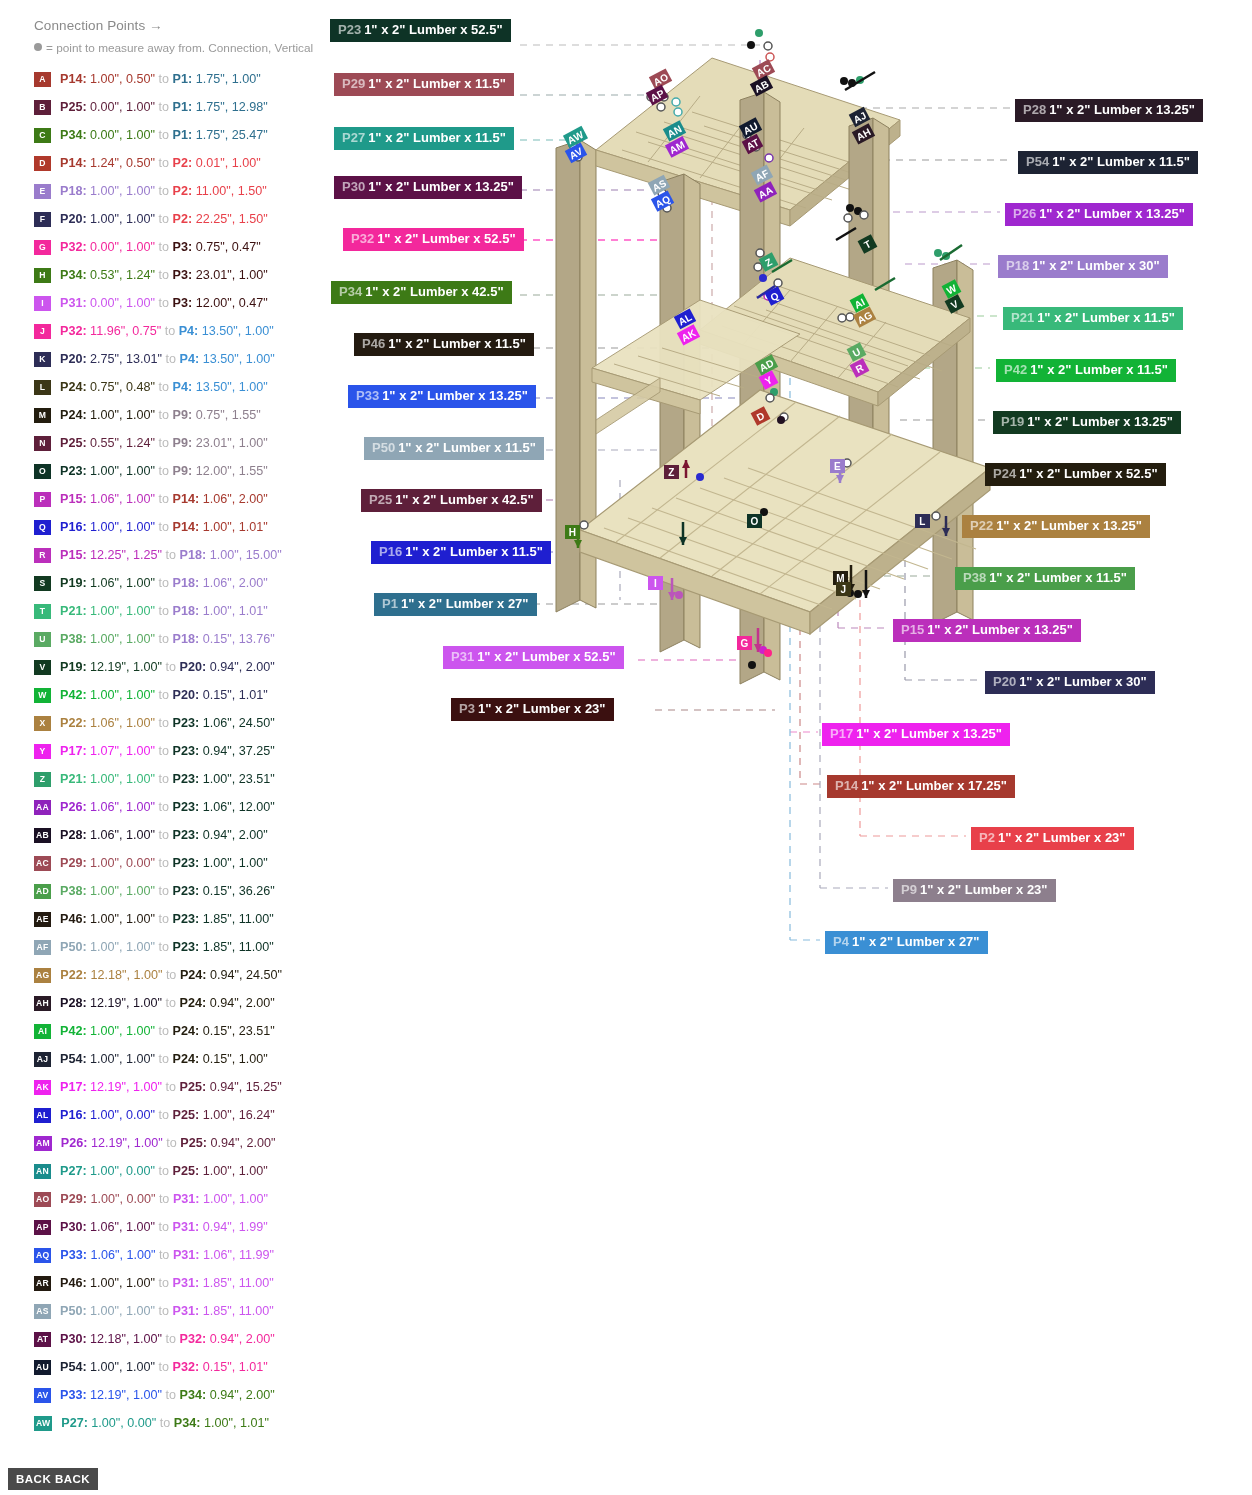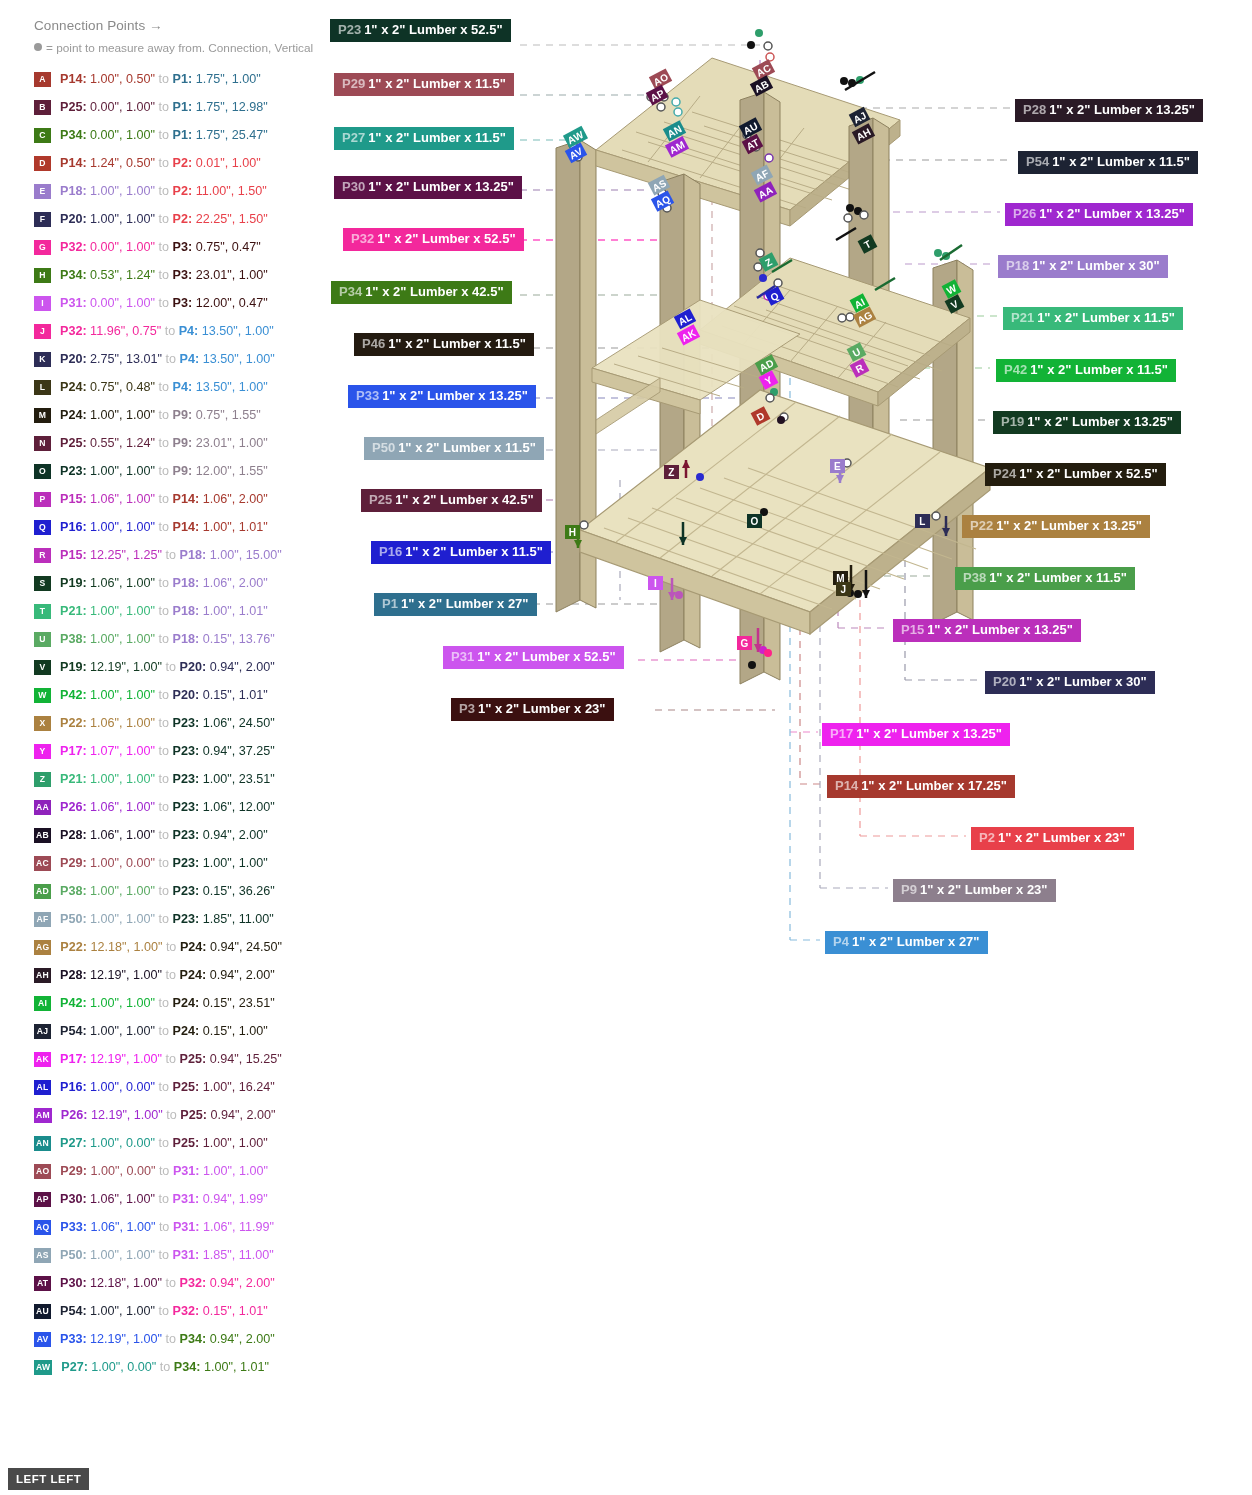--- a/index.html
+++ b/index.html
@@ -420,20 +420,24 @@
         </div>
         <div class="cp-row">
           <span class="cp-badge" style="background: rgb(157, 74, 85);">AC</span>
           <span class="cp-text"><b style="color:#9d4a55">P29:</b> <span style="color:#9d4a55">1.00", 0.00"</span> <span class="cp-to">to</span> <b style="color:#0e3326">P23:</b> <span style="color:#0e3326">1.00", 1.00"</span></span>
         </div>
         <div class="cp-row">
           <span class="cp-badge" style="background: rgb(74, 158, 74);">AD</span>
           <span class="cp-text"><b style="color:#5aaa63">P38:</b> <span style="color:#5aaa63">1.00", 1.00"</span> <span class="cp-to">to</span> <b style="color:#0e3326">P23:</b> <span style="color:#0e3326">0.15", 36.26"</span></span>
         </div>
         <div class="cp-row">
+          <span class="cp-badge" style="background: rgb(35, 26, 16);">AE</span>
+          <span class="cp-text"><b style="color:#231a10">P46:</b> <span style="color:#231a10">1.00", 1.00"</span> <span class="cp-to">to</span> <b style="color:#0e3326">P23:</b> <span style="color:#0e3326">1.85", 11.00"</span></span>
+        </div>
+        <div class="cp-row">
           <span class="cp-badge" style="background: rgb(143, 166, 181);">AF</span>
           <span class="cp-text"><b style="color:#8fa6b5">P50:</b> <span style="color:#8fa6b5">1.00", 1.00"</span> <span class="cp-to">to</span> <b style="color:#0e3326">P23:</b> <span style="color:#0e3326">1.85", 11.00"</span></span>
         </div>
         <div class="cp-row">
           <span class="cp-badge" style="background: rgb(171, 129, 64);">AG</span>
           <span class="cp-text"><b style="color:#ab8140">P22:</b> <span style="color:#ab8140">12.18", 1.00"</span> <span class="cp-to">to</span> <b style="color:#231d0e">P24:</b> <span style="color:#231d0e">0.94", 24.50"</span></span>
         </div>
         <div class="cp-row">
           <span class="cp-badge" style="background: rgb(42, 26, 38);">AH</span>
           <span class="cp-text"><b style="color:#1a1024">P28:</b> <span style="color:#1a1024">12.19", 1.00"</span> <span class="cp-to">to</span> <b style="color:#231d0e">P24:</b> <span style="color:#231d0e">0.94", 2.00"</span></span>
@@ -468,20 +472,24 @@
         </div>
         <div class="cp-row">
           <span class="cp-badge" style="background: rgb(92, 17, 71);">AP</span>
           <span class="cp-text"><b style="color:#5c1147">P30:</b> <span style="color:#5c1147">1.06", 1.00"</span> <span class="cp-to">to</span> <b style="color:#cc55ee">P31:</b> <span style="color:#cc55ee">0.94", 1.99"</span></span>
         </div>
         <div class="cp-row">
           <span class="cp-badge" style="background: rgb(42, 84, 234);">AQ</span>
           <span class="cp-text"><b style="color:#2a54ea">P33:</b> <span style="color:#2a54ea">1.06", 1.00"</span> <span class="cp-to">to</span> <b style="color:#cc55ee">P31:</b> <span style="color:#cc55ee">1.06", 11.99"</span></span>
         </div>
         <div class="cp-row">
+          <span class="cp-badge" style="background: rgb(35, 26, 16);">AR</span>
+          <span class="cp-text"><b style="color:#231a10">P46:</b> <span style="color:#231a10">1.00", 1.00"</span> <span class="cp-to">to</span> <b style="color:#cc55ee">P31:</b> <span style="color:#cc55ee">1.85", 11.00"</span></span>
+        </div>
+        <div class="cp-row">
           <span class="cp-badge" style="background: rgb(143, 166, 181);">AS</span>
           <span class="cp-text"><b style="color:#8fa6b5">P50:</b> <span style="color:#8fa6b5">1.00", 1.00"</span> <span class="cp-to">to</span> <b style="color:#cc55ee">P31:</b> <span style="color:#cc55ee">1.85", 11.00"</span></span>
         </div>
         <div class="cp-row">
           <span class="cp-badge" style="background: rgb(92, 17, 71);">AT</span>
           <span class="cp-text"><b style="color:#5c1147">P30:</b> <span style="color:#5c1147">12.18", 1.00"</span> <span class="cp-to">to</span> <b style="color:#f3289c">P32:</b> <span style="color:#f3289c">0.94", 2.00"</span></span>
         </div>
         <div class="cp-row">
           <span class="cp-badge" style="background: rgb(17, 26, 46);">AU</span>
           <span class="cp-text"><b style="color:#1d2333">P54:</b> <span style="color:#1d2333">1.00", 1.00"</span> <span class="cp-to">to</span> <b style="color:#f3289c">P32:</b> <span style="color:#f3289c">0.15", 1.01"</span></span>
@@ -490,21 +498,21 @@
           <span class="cp-badge" style="background: rgb(42, 84, 234);">AV</span>
           <span class="cp-text"><b style="color:#2a54ea">P33:</b> <span style="color:#2a54ea">12.19", 1.00"</span> <span class="cp-to">to</span> <b style="color:#3d7a16">P34:</b> <span style="color:#3d7a16">0.94", 2.00"</span></span>
         </div>
         <div class="cp-row">
           <span class="cp-badge" style="background: rgb(31, 154, 138);">AW</span>
           <span class="cp-text"><b style="color:#1f9a8a">P27:</b> <span style="color:#1f9a8a">1.00", 0.00"</span> <span class="cp-to">to</span> <b style="color:#3d7a16">P34:</b> <span style="color:#3d7a16">1.00", 1.01"</span></span>
         </div>
       </div>
   </div>
 
-  <div id="view-tag">LEFT LEFT</div>
+  <div id="view-tag">BACK BACK</div>
 
   <div id="labels-layer">
       <div class="plabel" style="background: rgb(14, 51, 38); left: 330px; top: 19px;"><span class="pid">P23</span><span>1" x 2" Lumber x 52.5"</span></div>
       <div class="plabel" style="background: rgb(157, 74, 85); left: 334px; top: 73px;"><span class="pid">P29</span><span>1" x 2" Lumber x 11.5"</span></div>
       <div class="plabel" style="background: rgb(31, 154, 138); left: 334px; top: 127px;"><span class="pid">P27</span><span>1" x 2" Lumber x 11.5"</span></div>
       <div class="plabel" style="background: rgb(92, 17, 71); left: 334px; top: 176px;"><span class="pid">P30</span><span>1" x 2" Lumber x 13.25"</span></div>
       <div class="plabel" style="background: rgb(243, 40, 156); left: 343px; top: 228px;"><span class="pid">P32</span><span>1" x 2" Lumber x 52.5"</span></div>
       <div class="plabel" style="background: rgb(61, 122, 22); left: 331px; top: 281px;"><span class="pid">P34</span><span>1" x 2" Lumber x 42.5"</span></div>
       <div class="plabel" style="background: rgb(35, 26, 16); left: 354px; top: 333px;"><span class="pid">P46</span><span>1" x 2" Lumber x 11.5"</span></div>
       <div class="plabel" style="background: rgb(42, 84, 234); left: 348px; top: 385px;"><span class="pid">P33</span><span>1" x 2" Lumber x 13.25"</span></div>

